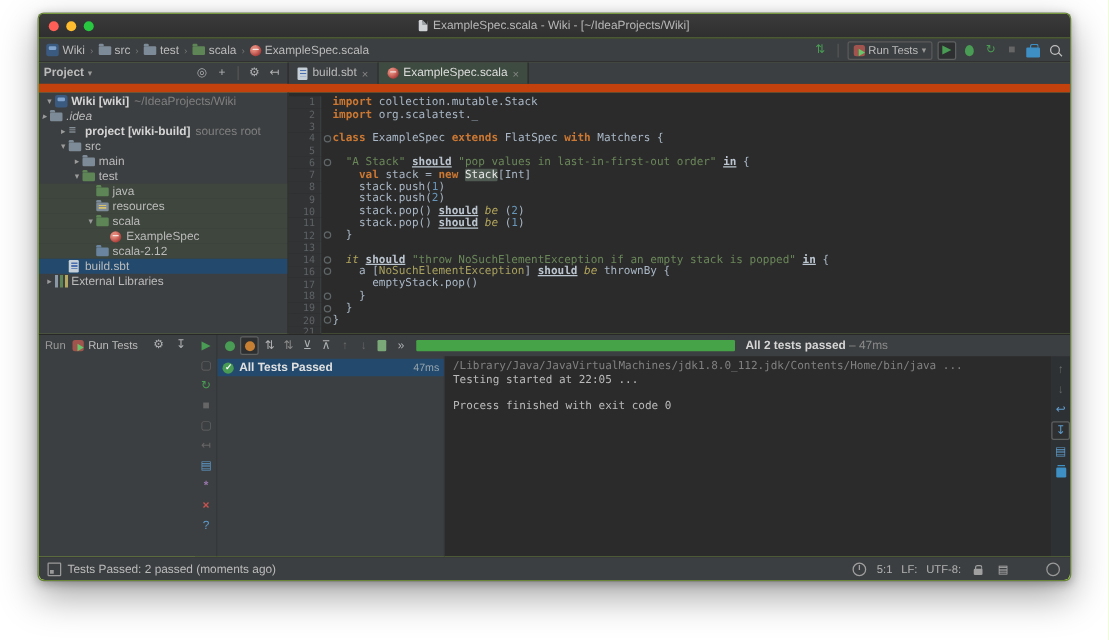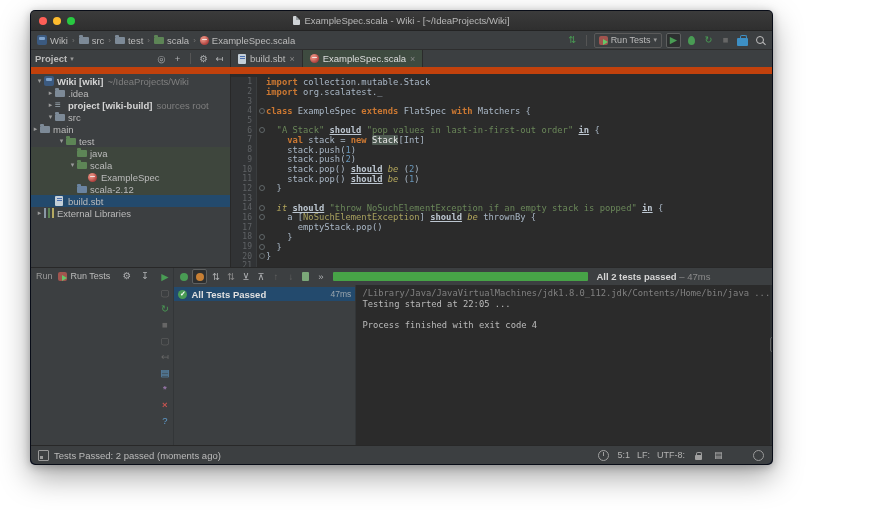--- a/index.html
+++ b/index.html
@@ -1,17 +1,17 @@
 <!DOCTYPE html>
 <html><head>
 <meta charset="utf-8">
 <style>
   html,body{margin:0;padding:0;}
   body{width:887px;height:512px;background:#ffffff;font-family:"Liberation Sans",sans-serif;overflow:hidden;position:relative;}
-  .window{position:absolute;left:30px;top:10px;width:743px;height:455px;background:#0f172a;border-radius:5px;
+  .window{position:absolute;left:30px;top:10px;width:827px;height:455px;background:#bef264;border-radius:5px;
           box-shadow:0 12px 30px rgba(0,0,0,.35), 0 2px 8px rgba(0,0,0,.25);display:flex;flex-direction:column;overflow:hidden;
           border:1px solid rgba(0,0,0,.45);box-sizing:border-box;}
   
   .titlebar{height:19px;background:linear-gradient(#3b3b3b,#2f2f2f);border-bottom:1px solid #232323;display:flex;align-items:center;position:relative;flex:none;}
   .lights{display:flex;gap:6px;margin-left:8px;}
   .light{width:8px;height:8px;border-radius:50%;}
   .light.r{background:#ff5f57;} .light.y{background:#febc2e;} .light.g{background:#28c941;}
   .titlewrap{position:absolute;left:0;right:0;display:flex;justify-content:center;align-items:center;gap:4px;pointer-events:none;}
   .title{font-size:9.5px;color:#b7b7b7;}
   .doc-icon{width:7px;height:9px;background:#cfd3d6;border-radius:1px;position:relative;}
@@ -219,62 +219,69 @@
   <div class="main">
     <div class="projtree">
         <div class="trow" style="padding-left: 4px;">
           <span class="arrow">▾</span>
           <span class="ticn">
             <span class="icon-project"></span>
           </span>
           <span class="lbl b">Wiki [wiki]</span>
           <span class="note">~/IdeaProjects/Wiki</span>
         </div>
+        <div class="trow" style=" font-style: italic;">
+          <span class="arrow">▸</span>
+          <span class="ticn">
+            <span class="icon-folder"></span>
+          </span>
+          <span class="lbl">.idea</span>
+        </div>
         <div class="trow" style="padding-left: 15px;">
           <span class="arrow">▸</span>
           <span class="ticn">
-            <span class="icon-folder"></span>
-          </span>
-          <span class="lbl">.idea</span>
-        </div>
-        <div class="trow" style="padding-left: 15px;">
-          <span class="arrow">▸</span>
-          <span class="ticn">
             <span class="icon-module">≡</span>
           </span>
           <span class="lbl b">project [wiki-build]</span>
           <span class="note">sources root</span>
         </div>
         <div class="trow" style="padding-left: 15px;">
           <span class="arrow">▾</span>
           <span class="ticn">
             <span class="icon-folder"></span>
           </span>
           <span class="lbl">src</span>
         </div>
-        <div class="trow" style="">
+        <div class="trow" style="padding-left: 26px;">
           <span class="arrow">▸</span>
           <span class="ticn">
             <span class="icon-folder"></span>
           </span>
           <span class="lbl">main</span>
         </div>
         <div class="trow" style="padding-left: 26px;">
           <span class="arrow">▾</span>
           <span class="ticn">
             <span class="icon-folder green"></span>
           </span>
           <span class="lbl">test</span>
         </div>
         <div class="trow tint-test" style="padding-left: 37px;">
           <span class="arrow"></span>
           <span class="ticn">
             <span class="icon-folder green"></span>
           </span>
           <span class="lbl">java</span>
+        </div>
+        <div class="trow tint-test" style="padding-left: 37px;">
+          <span class="arrow"></span>
+          <span class="ticn">
+            <span class="icon-folder res"></span>
+          </span>
+          <span class="lbl">resources</span>
         </div>
         <div class="trow tint-test" style="padding-left: 37px;">
           <span class="arrow">▾</span>
           <span class="ticn">
             <span class="icon-folder green"></span>
           </span>
           <span class="lbl">scala</span>
         </div>
         <div class="trow tint-test" style="padding-left: 48px;">
           <span class="arrow"></span>
@@ -459,21 +466,21 @@
               <div class="testrow selected">
                 <span class="passicon">✓</span>
                 <span>All Tests Passed</span>
                 <span class="time">47ms</span>
               </div>
             </div>
           <div class="console">
               <div class="cline gray">/Library/Java/JavaVirtualMachines/jdk1.8.0_112.jdk/Contents/Home/bin/java ...</div>
               <div class="cline">Testing started at 22:05 ...</div>
               <div class="cline"> </div>
-              <div class="cline">Process finished with exit code 4</div>
+              <div class="cline">Process finished with exit code 0</div>
             </div>
           <div class="rightstrip">
               <span class="ticon dim">↑</span>
               <span class="ticon dim">↓</span>
               <span class="ticon blue">↩</span>
               <span class="ticon blue boxed">↧</span>
               <span class="ticon blue">▤</span>
               <span class="ticon ">
                 <span class="trash-icon"></span>
               </span>

